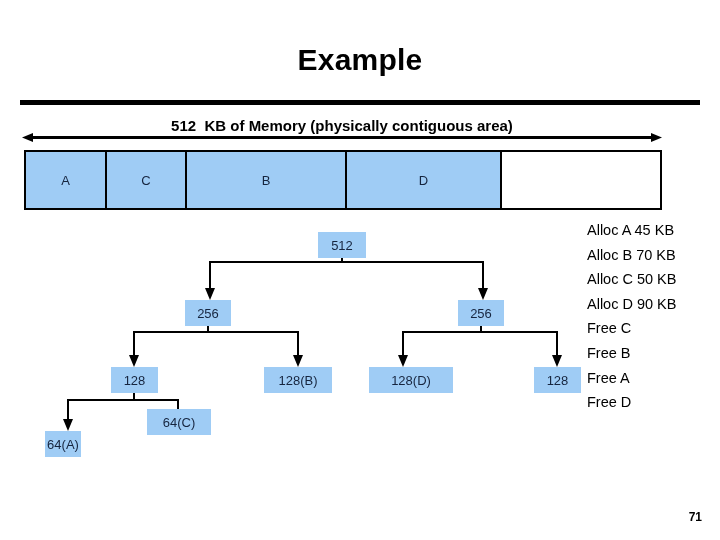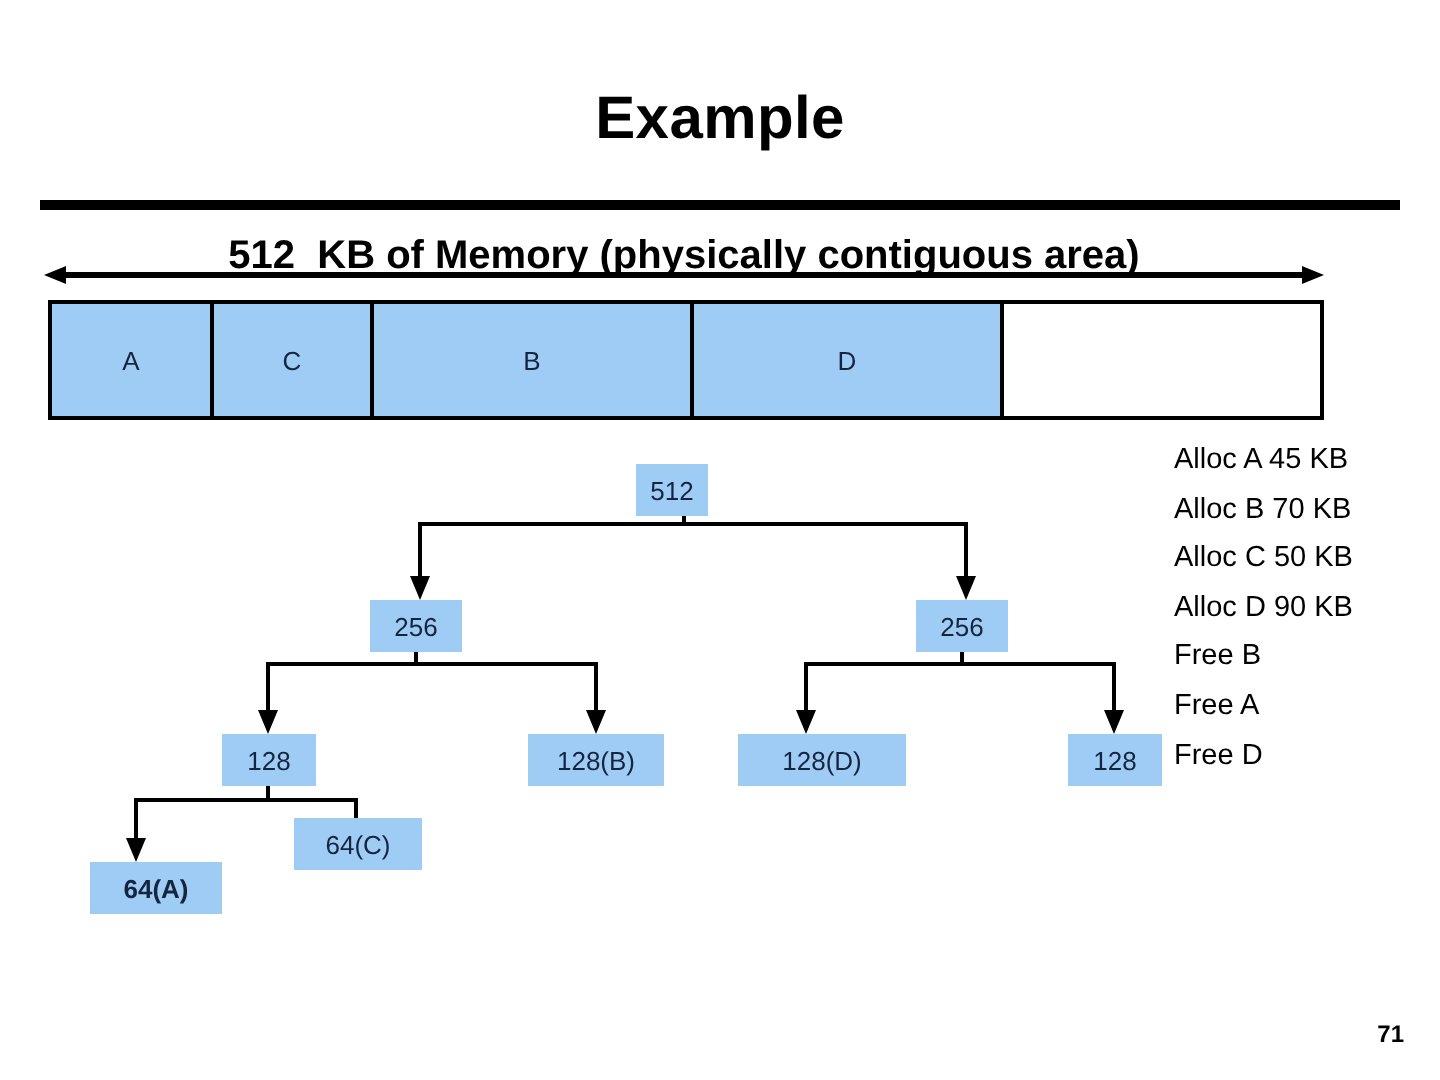--- a/index.html
+++ b/index.html
@@ -46,21 +46,21 @@
     background: #000000;
   }
 
   
   .span-caption {
     position: absolute;
     left: 22px;
     top: 117px;
     width: 640px;
     text-align: center;
-    font-size: 20px;
+    font-size: 15px;
     font-weight: bold;
     color: #000000;
     white-space: pre;
   }
 
   .span-arrow {
     position: absolute;
     left: 22px;
     top: 132px;
     width: 640px;
@@ -198,53 +198,54 @@
       <polygon points="483,80 478,68 488,68"></polygon>
       <polygon points="134,147 129,135 139,135"></polygon>
       <polygon points="298,147 293,135 303,135"></polygon>
       <polygon points="403,147 398,135 408,135"></polygon>
       <polygon points="557,147 552,135 562,135"></polygon>
       <polygon points="68,211 63,199 73,199"></polygon>
       <polygon points="178,211 173,199 183,199"></polygon>
     </g>
   </svg>
 
-  <div class="node" style="left:318px; top:232px; width:36px;text-align:right;">
+  <div class="node" style="left:318px; top:232px; width:48px;text-align:right;">
     <span>512</span>
   </div>
   <div class="node" style="left:185px; top:300px; width:46px;">
     <span>256</span>
   </div>
   <div class="node" style="left:458px; top:300px; width:46px;">
     <span>256</span>
   </div>
   <div class="node" style="left:111px; top:367px; width:47px;">
     <span>128</span>
   </div>
   <div class="node" style="left:264px; top:367px; width:68px;">
     <span>128(B)</span>
   </div>
   <div class="node" style="left:369px; top:367px; width:84px;">
     <span>128(D)</span>
   </div>
   <div class="node" style="left:534px; top:367px; width:47px;">
     <span>128</span>
   </div>
-  <div class="node" style="left:45px; top:431px; width:66px;font-weight:bold;">
+  <div class="node" style="left:45px; top:431px; width:36px;">
     <span>64(A)</span>
   </div>
   <div class="node" style="left:147px; top:409px; width:64px;">
     <span>64(C)</span>
   </div>
 
   <div class="op-list">
     <div class="op-item">Alloc A 45 KB</div>
     <div class="op-item">Alloc B 70 KB</div>
     <div class="op-item">Alloc C 50 KB</div>
     <div class="op-item">Alloc D 90 KB</div>
+    <div class="op-item">Free C</div>
     <div class="op-item">Free B</div>
     <div class="op-item">Free A</div>
     <div class="op-item">Free D</div>
   </div>
 
   <div class="page-number">71</div>
 
 </div>
 
 </body></html>

